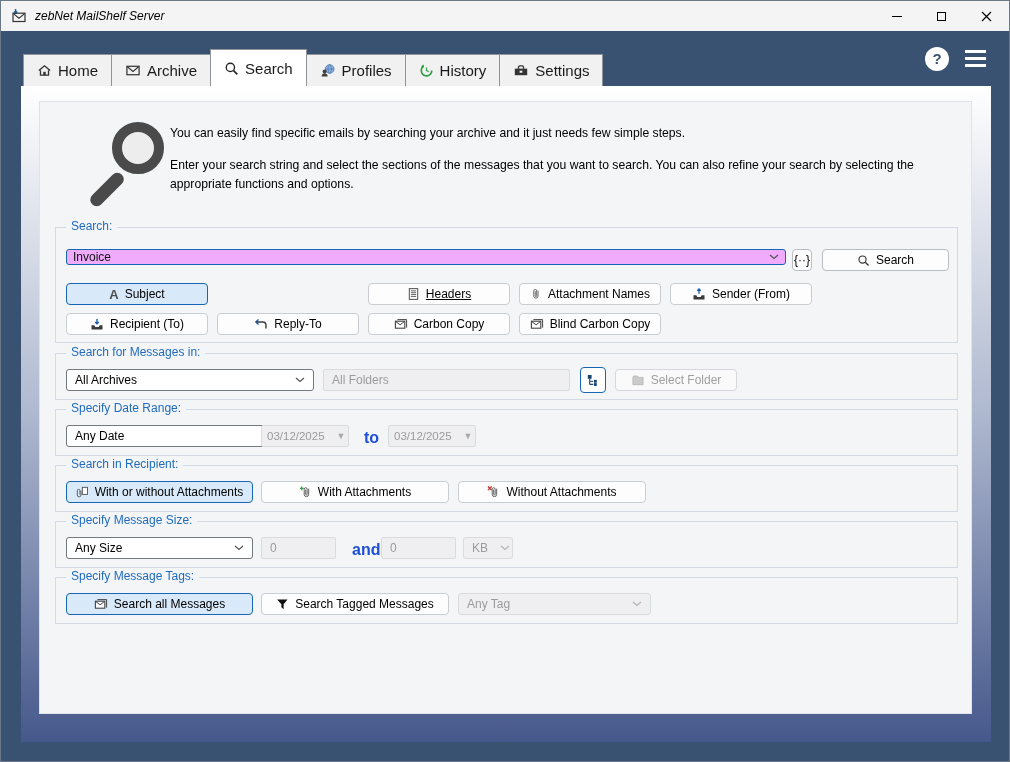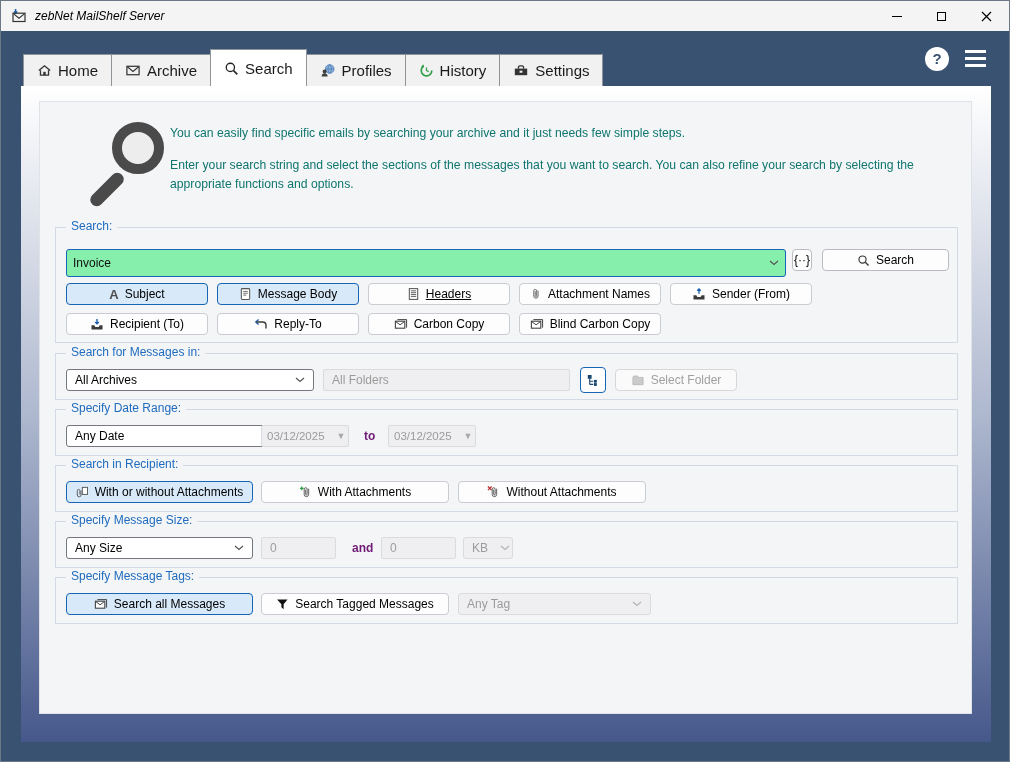--- a/index.html
+++ b/index.html
@@ -29,50 +29,50 @@
   .hamburger i { display:block; width:21px; height:3.5px; background:#FFF; }
 
   
   .panel { position:absolute; left:20px; top:85px; width:970px; height:656px; background:linear-gradient(to bottom,#FFFFFF 0%,#AEB8CF 50%,#46588B 100%); }
   .content { position:absolute; left:18px; top:15px; width:933px; height:613px; background:#F3F5F7; border:1px solid #DFE2E6; }
 
   
   .big-magnifier { position:absolute; left:22px; top:16px; width:95px; height:95px; }
   .bm-circle { position:absolute; left:50px; top:4px; width:52px; height:52px; border:10px solid #4A4A4A; border-radius:50%; background:#EDEDED; }
   .bm-handle { position:absolute; left:24px; top:65px; width:42px; height:13px; background:#4A4A4A; border-radius:7px; transform:rotate(-45deg); }
-  .intro-text { position:absolute; left:130px; top:22px; width:795px; font-size:12.2px; line-height:19px; color:#0f766e; }
+  .intro-text { position:absolute; left:130px; top:22px; width:795px; font-size:12.2px; line-height:19px; color:#000000; }
   .intro-text p + p { margin-top:13px; }
 
   
   .group { position:absolute; left:15px; width:903px; border:1px solid #D3DAE3; }
   .group-label { position:absolute; top:-9px; left:10px; padding:0 5px; background:#F3F5F7; color:#1F6BBF; font-size:12px; }
 
   
   .combo { position:absolute; height:22px; background:#FFF; border:1px solid #75787C; border-radius:3px; display:flex; align-items:center; padding:0 8px; gap:6px; font-size:12px; color:#000; }
   .combo .spacer { flex:1; }
   .combo.disabled { background:#EFEFF1; border-color:#D9DBDE; color:#9B9B9B; }
   .combo .chev { color:#555; display:flex; }
   .combo.disabled .chev { color:#B3B3B3; }
 
-  .searchcombo { position:absolute; height:28px; background:#86efac; border:1.5px solid #1765B5; border-radius:3px; display:flex; align-items:center; padding:0 6px; font-size:12px; }
+  .searchcombo { position:absolute; height:16px; background:#f0abfc; border:1.5px solid #1765B5; border-radius:3px; display:flex; align-items:center; padding:0 6px; font-size:12px; }
   .searchcombo .spacer { flex:1; }
   .searchcombo .chev { color:#555; display:flex; }
 
   .field-dis { position:absolute; height:22px; background:#EFEFF1; border:1px solid #D9DBDE; border-radius:2px; display:flex; align-items:center; padding:0 8px; font-size:12px; color:#9B9B9B; }
 
   .btn { position:absolute; height:22px; background:#FDFDFE; border:1px solid #B9BCC0; border-radius:4px; display:flex; align-items:center; justify-content:center; gap:6px; font-size:12px; color:#000; }
   .btn.disabled { border-color:#D5D7DA; background:#FAFAFB; color:#A0A0A0; }
 
   .toggle { position:absolute; height:22px; width:142px; background:#FDFDFE; border:1px solid #C9CCD0; border-radius:4px; display:flex; align-items:center; justify-content:center; gap:6px; font-size:12px; color:#000; }
   .toggle.sel { background:#D8E9F9; border:1.5px solid #1765B5; }
   .ico-A { font-weight:bold; color:#4F4F4F; font-size:13px; line-height:1; }
 
   .datefield { position:absolute; height:22px; width:88px; background:#EFEFF1; border:1px solid #D9DBDE; border-radius:2px; display:flex; align-items:center; padding:0 5px; gap:4px; font-size:11.5px; color:#9B9B9B; }
   .datefield .dchev { color:#A8A8A8; font-size:9px; }
-  .word { position:absolute; font-weight:bold; color:#701a75; font-size:12px; }
+  .word { position:absolute; font-weight:bold; color:#1d4ed8; font-size:16px; }
 
   .sq-btn { position:absolute; width:26px; height:26px; background:#FFF; border:1px solid #1765B5; border-radius:4px; display:flex; align-items:center; justify-content:center; }
 </style>
 </head>
 <body>
 
 <div class="window">
 
   <div class="titlebar">
     <svg class="app-icon" viewBox="0 0 16 16">
@@ -190,27 +190,20 @@
             <circle cx="6.8" cy="6.8" r="4.4" fill="none" stroke="#333" stroke-width="1.4"></circle>
             <line x1="10.2" y1="10.2" x2="14.2" y2="14.2" stroke="#333" stroke-width="1.6"></line>
           </svg>
           <span>Search</span>
         </div>
 
         <div class="toggle sel" style="left:10px;top:55px;">
           <span class="ico-A">A</span>
           <span>Subject</span>
         </div>
-        <div class="toggle sel" style="left:161px;top:55px;">
-          <svg width="13" height="14" viewBox="0 0 14 14">
-            <rect x="2.5" y="1.2" width="9" height="11.6" rx="1" fill="#FFF" stroke="#555" stroke-width="1.1"></rect>
-            <path d="M4.5 4.2h5M4.5 6.2h5M4.5 8.2h3.4" stroke="#555" stroke-width="0.9"></path>
-          </svg>
-          <span>Message Body</span>
-        </div>
         <div class="toggle" style="left:312px;top:55px;text-decoration:underline;">
           <svg width="13" height="14" viewBox="0 0 14 14">
             <rect x="2.5" y="1.2" width="9" height="11.6" fill="#FFF" stroke="#555" stroke-width="1.1"></rect>
             <path d="M4.2 3.6h5.6M4.2 5.6h5.6M4.2 7.6h5.6M4.2 9.6h5.6" stroke="#555" stroke-width="1"></path>
           </svg>
           <span>Headers</span>
         </div>
         <div class="toggle" style="left:463px;top:55px;">
           <svg width="12" height="14" viewBox="0 0 14 14">
             <path d="M9.4 3v6.4a2.5 2.5 0 0 1-5 0V3.4a1.7 1.7 0 0 1 3.4 0v5.8a.85.85 0 0 1-1.7 0V3.8" fill="none" stroke="#555" stroke-width="1"></path>

